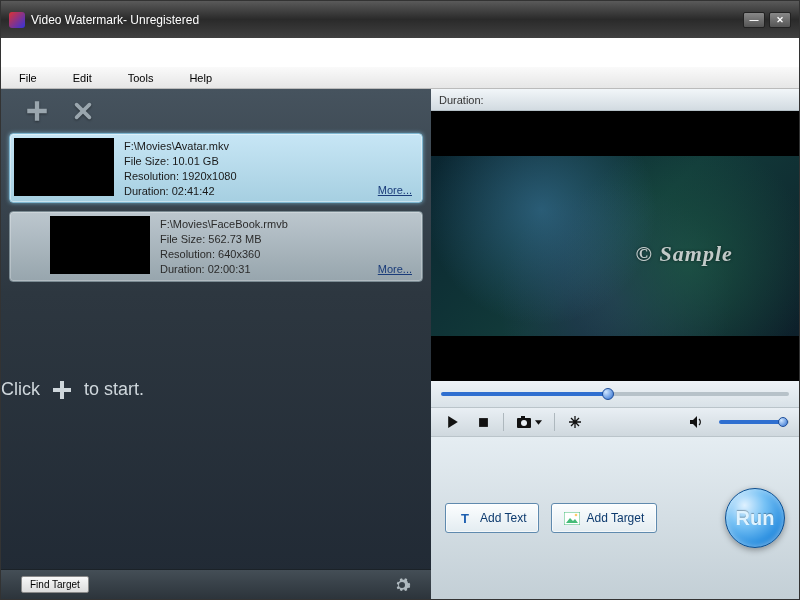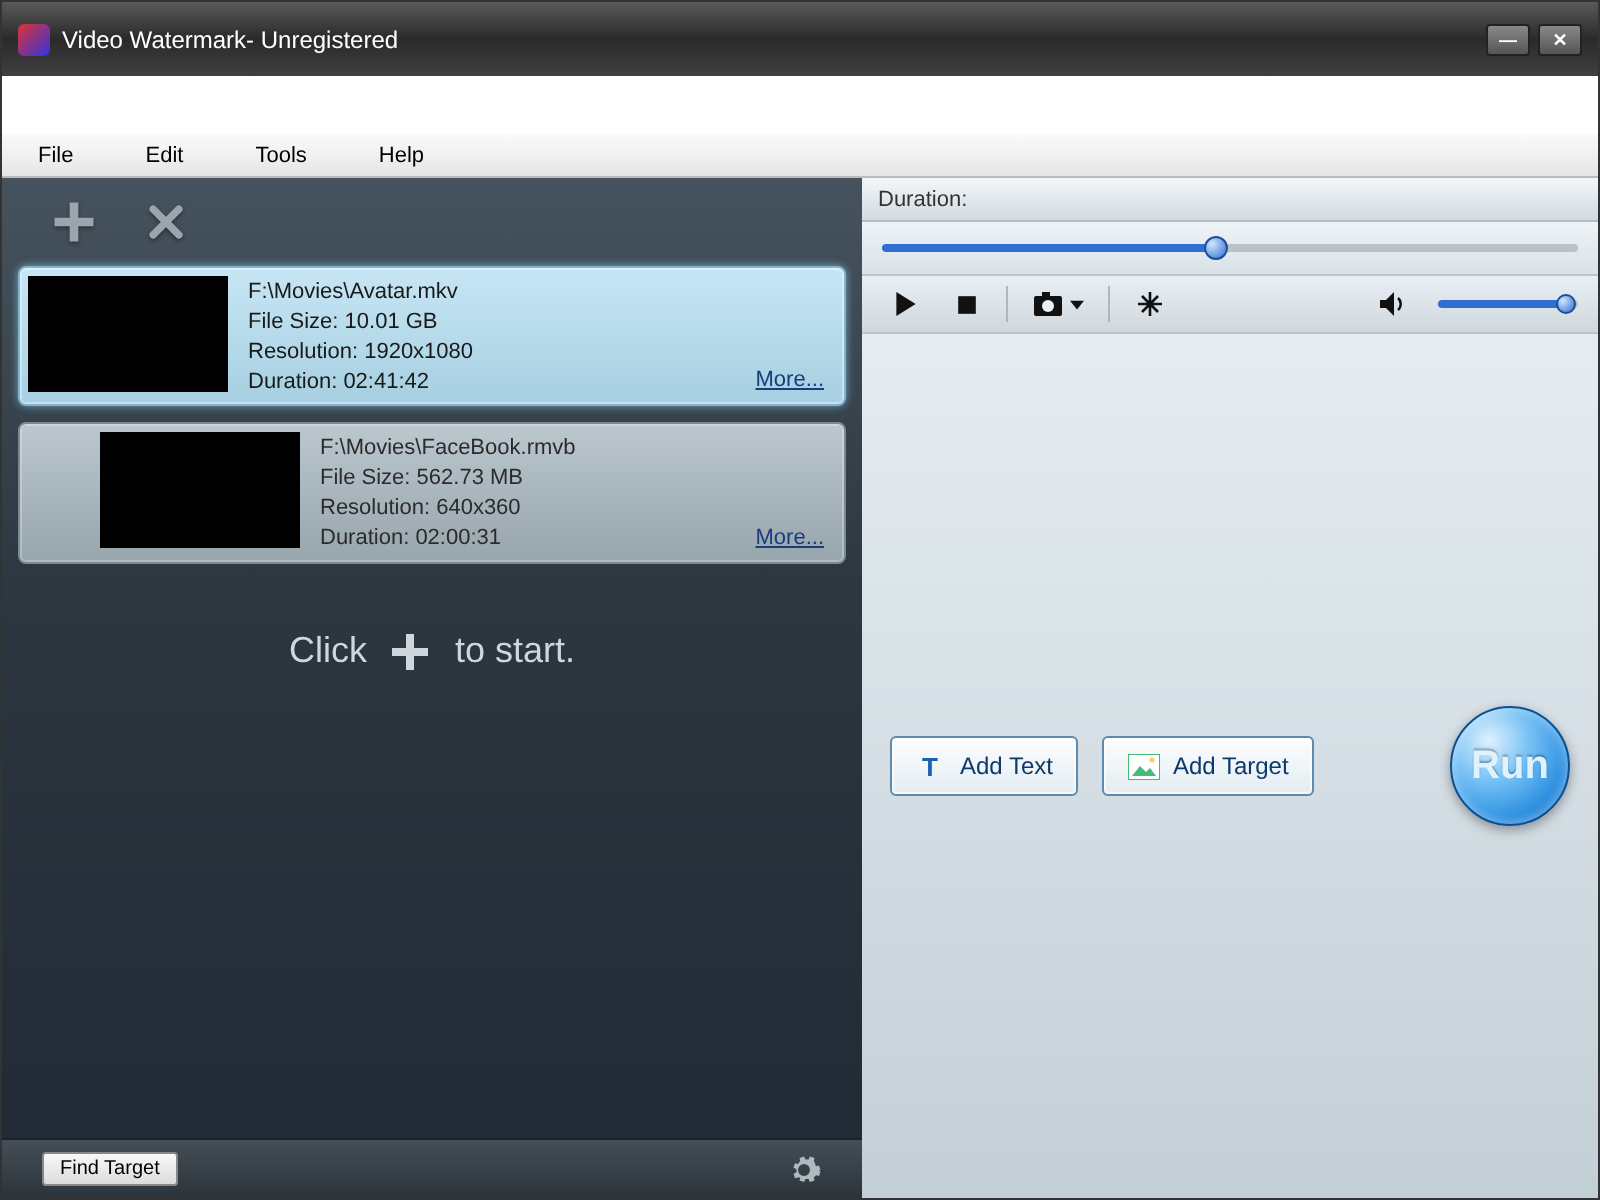--- a/index.html
+++ b/index.html
@@ -41,21 +41,21 @@
   }
   .file-item.dim {
     background: linear-gradient(#bcc7ce,#97a5ad); border: 1px solid #7a8a92;
     box-shadow: inset 0 0 0 1px rgba(255,255,255,.25);
     padding-left: 40px;
   }
   .thumb { width: 100px; height: 58px; background: #000; border: 1px solid #000; margin-right: 10px; flex-shrink: 0; }
   .file-meta { font-size: 11px; color: #1a1a1a; line-height: 1.35; padding-top: 1px; }
   .file-item.dim .file-meta { color: #2b2b2b; }
   .more-link { position: absolute; right: 10px; bottom: 6px; font-size: 11px; color: #1a3c7a; text-decoration: underline; cursor: pointer; }
-  .hint { flex: 1; display: flex; align-items: flex-start; justify-content: center; padding-top: 32px; }
+  .hint { flex: 1; display: flex; align-items: flex-start; justify-content: flex-start; padding-top: 96px; }
   .hint-line { color: #cfd7dc; font-size: 18px; font-weight: 500; display: flex; align-items: center; gap: 10px; }
   .hint-plus { width: 24px; height: 24px; }
   .left-footer {
     height: 30px; background: linear-gradient(#444e56,#2c343b);
     display: flex; align-items: center; justify-content: space-between; padding: 0 20px;
     border-top: 1px solid #1b2228;
   }
   .find-target {
     font-size: 10px; padding: 2px 8px; background: linear-gradient(#f8f8f8,#dcdcdc);
     border: 1px solid #888; border-radius: 2px; cursor: pointer;
@@ -194,20 +194,24 @@
         <div class="gear">
           <svg width="18" height="18" viewBox="0 0 24 24">
               <path fill="currentColor" d="M12 8a4 4 0 100 8 4 4 0 000-8zm9 4l2 1-1 3-2-.5a8 8 0 01-1.5 1.5l.5 2-3 1-1-2a8 8 0 01-2 0l-1 2-3-1 .5-2A8 8 0 018 17l-2 .5-1-3 2-1a8 8 0 010-2l-2-1 1-3 2 .5A8 8 0 019.5 6L9 4l3-1 1 2a8 8 0 012 0l1-2 3 1-.5 2A8 8 0 0120 9.5l2-.5 1 3-2 1a8 8 0 010 2z" opacity=".9"></path>
             </svg>
         </div>
       </div>
     </div>
 
     <div class="right-pane">
       <div class="preview-header">Duration:</div>
+      <div class="preview-area">
+        <div class="fake-frame"></div>
+        <div class="watermark">© Sample</div>
+      </div>
       <div class="seek-row">
         <div class="seek-track">
           <div class="seek-thumb"></div>
         </div>
       </div>
       <div class="controls-row">
         <div class="ctrl-btn">
           <svg width="12" height="12" viewBox="0 0 10 10">
               <path fill="#111" d="M1 0l8 5-8 5z"></path>
             </svg>

